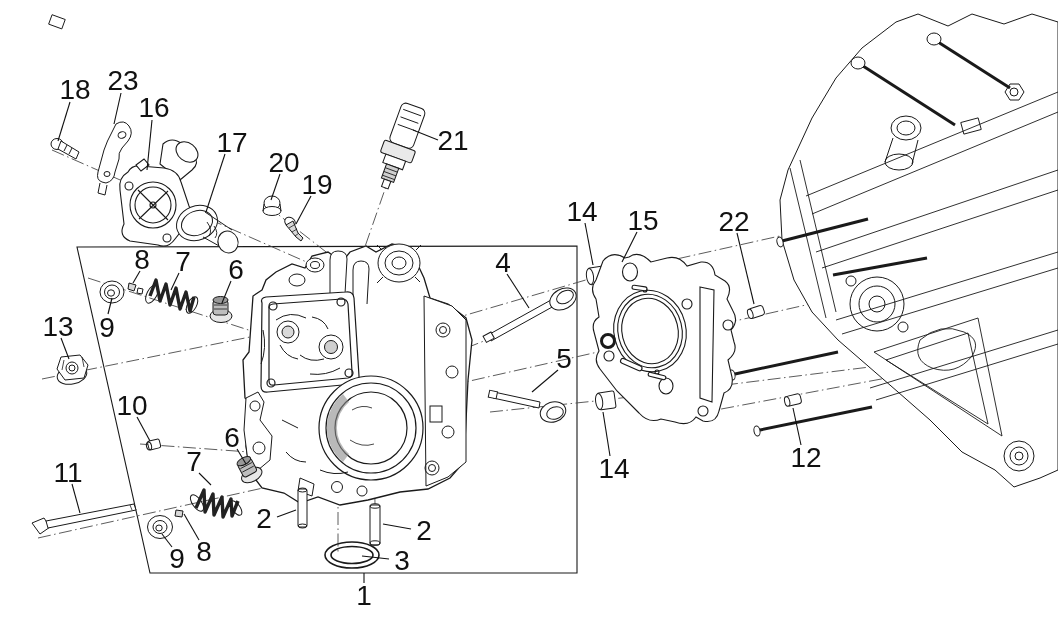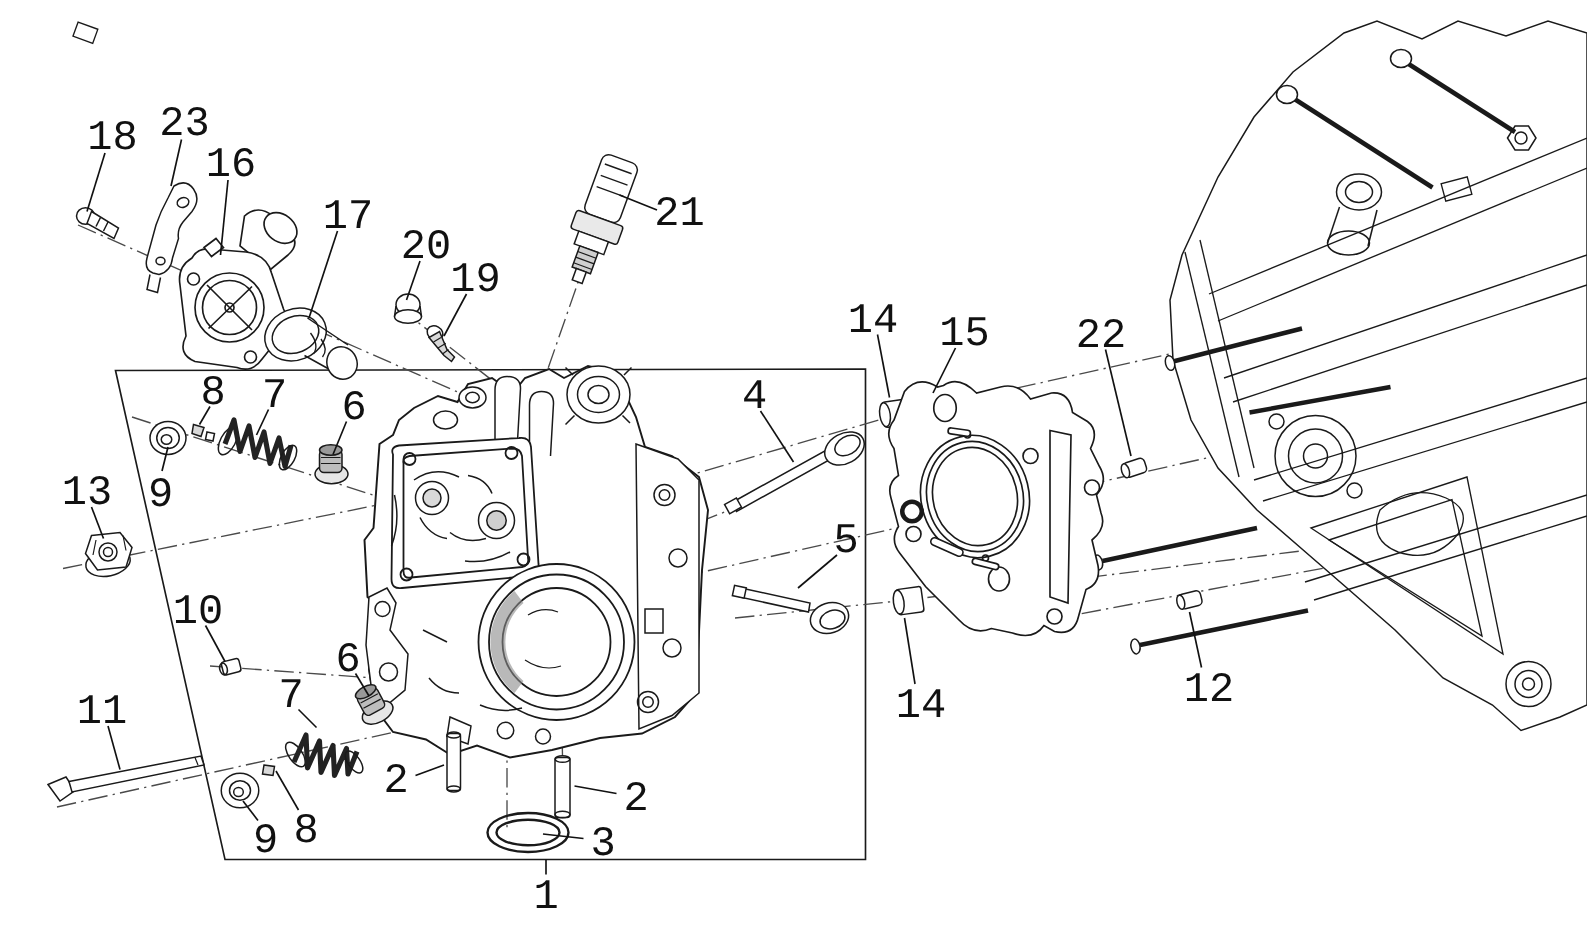--- a/index.html
+++ b/index.html
@@ -1,17 +1,17 @@
 <!DOCTYPE html>
 <html><head>
 <meta charset="utf-8">
 <style>
   html,body{margin:0;padding:0;background:#fff;}
   #stage{position:relative;width:1058px;height:619px;background:#fff;overflow:hidden;
-         font-family:Liberation Mono, monospace;}
+         font-family:Liberation Sans, sans-serif;}
   svg{position:absolute;left:0;top:0;}
   .ln{stroke:#1a1a1a;fill:none;}
   .fill{fill:#ffffff;stroke:#1a1a1a;}
   .axis{stroke:#4a4a4a;stroke-width:0.9;fill:none;stroke-dasharray:13 3.5 1.5 3.5;}
   .leader{stroke:#111;stroke-width:1.1;}
   .callout{font-size:28px;fill:#111;}
   .coil{stroke:#222;stroke-width:3.4;fill:none;stroke-linejoin:round;}
 </style>
 </head>
 <body>

